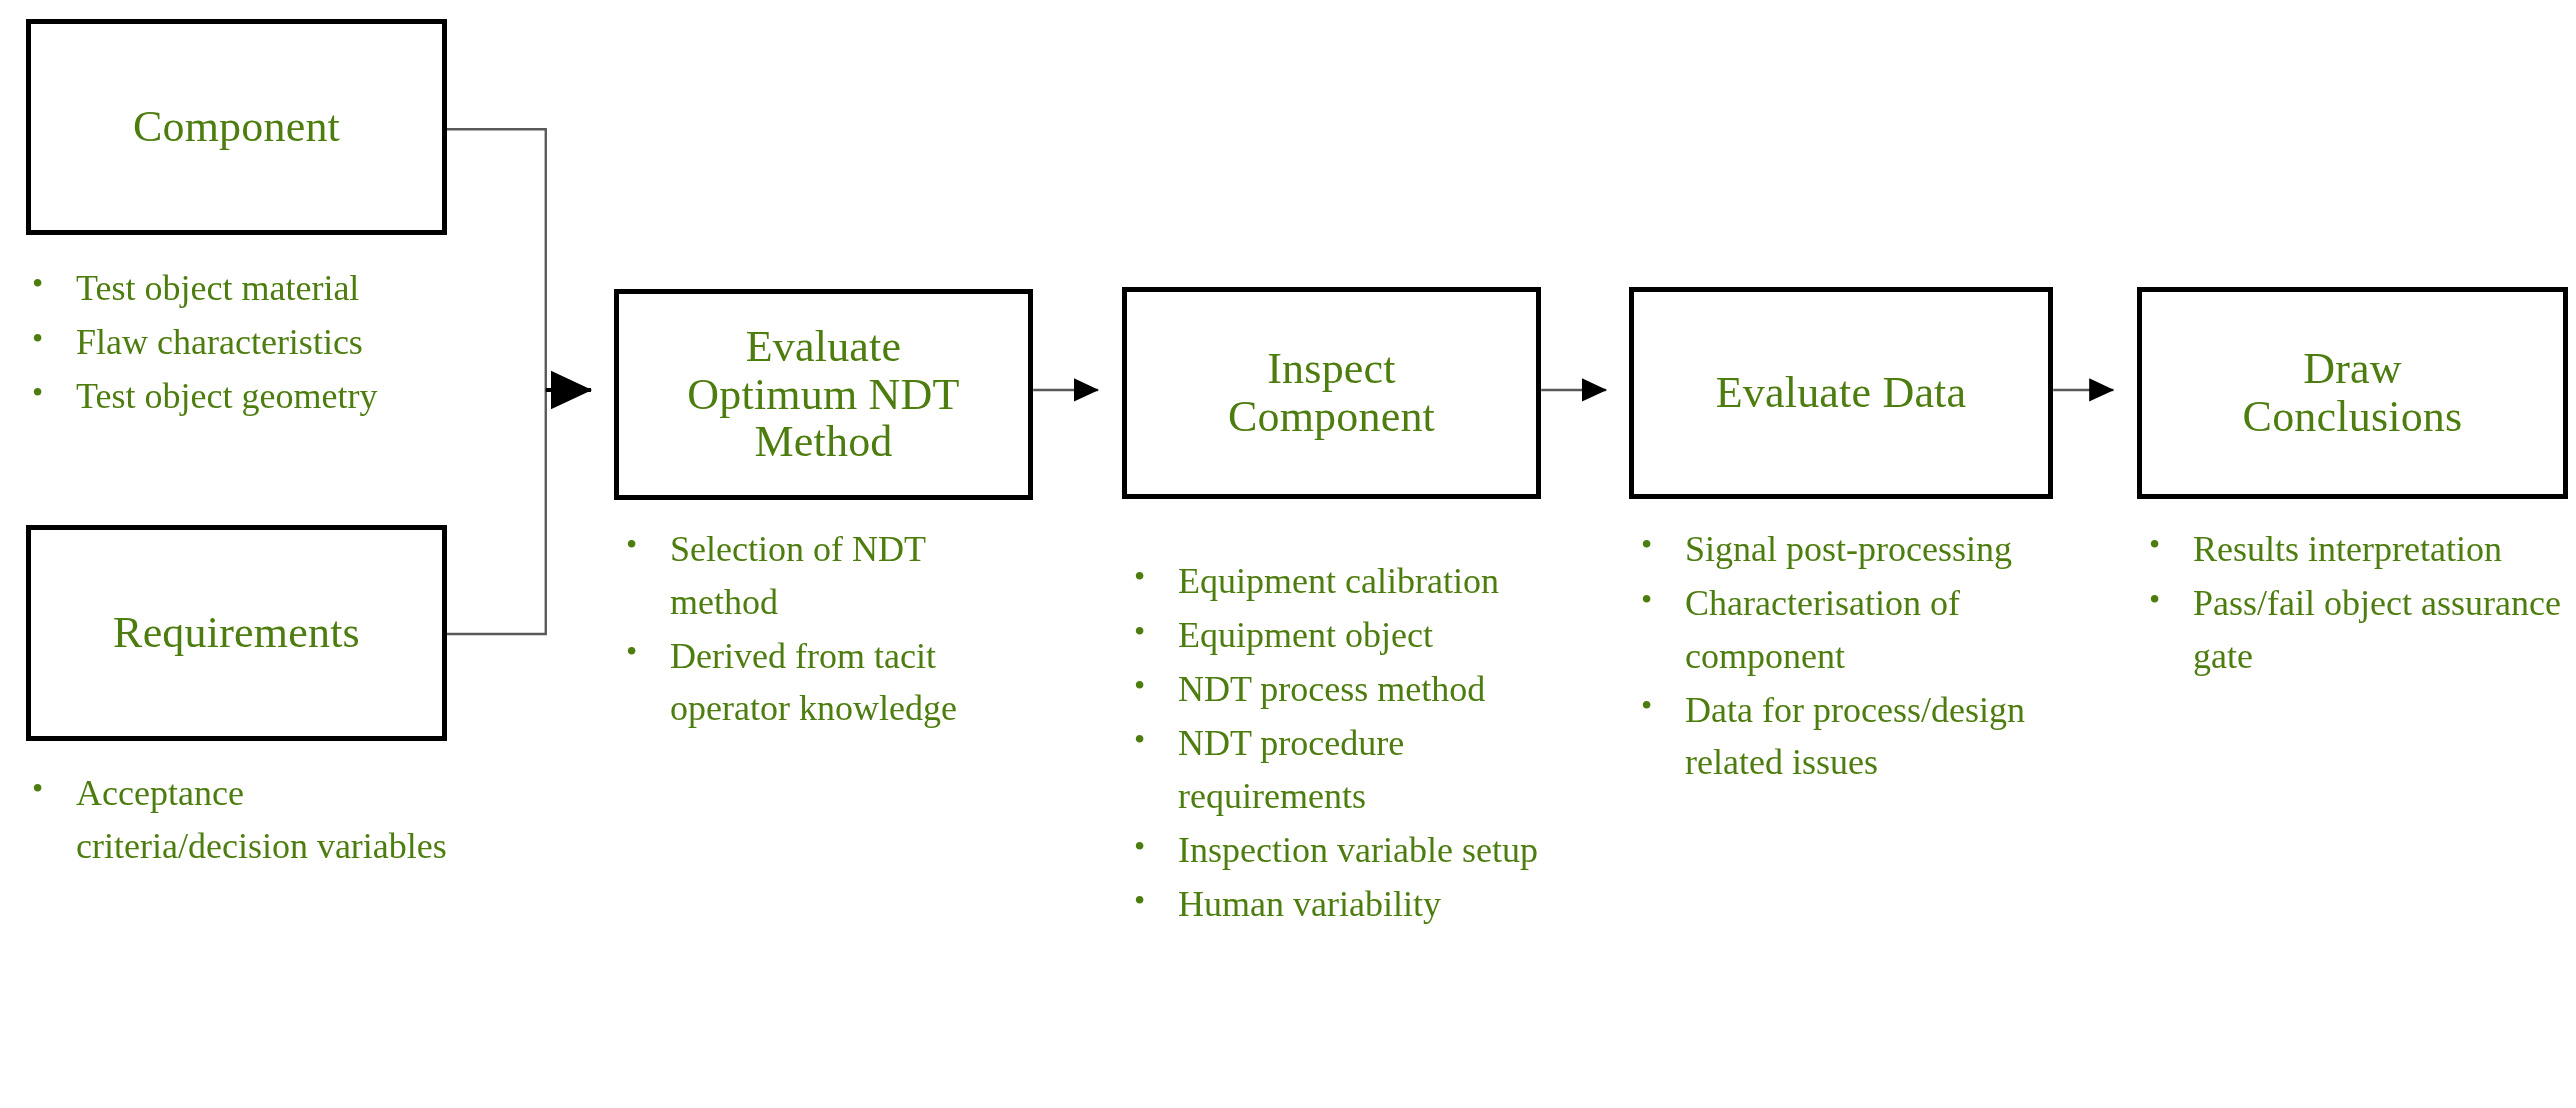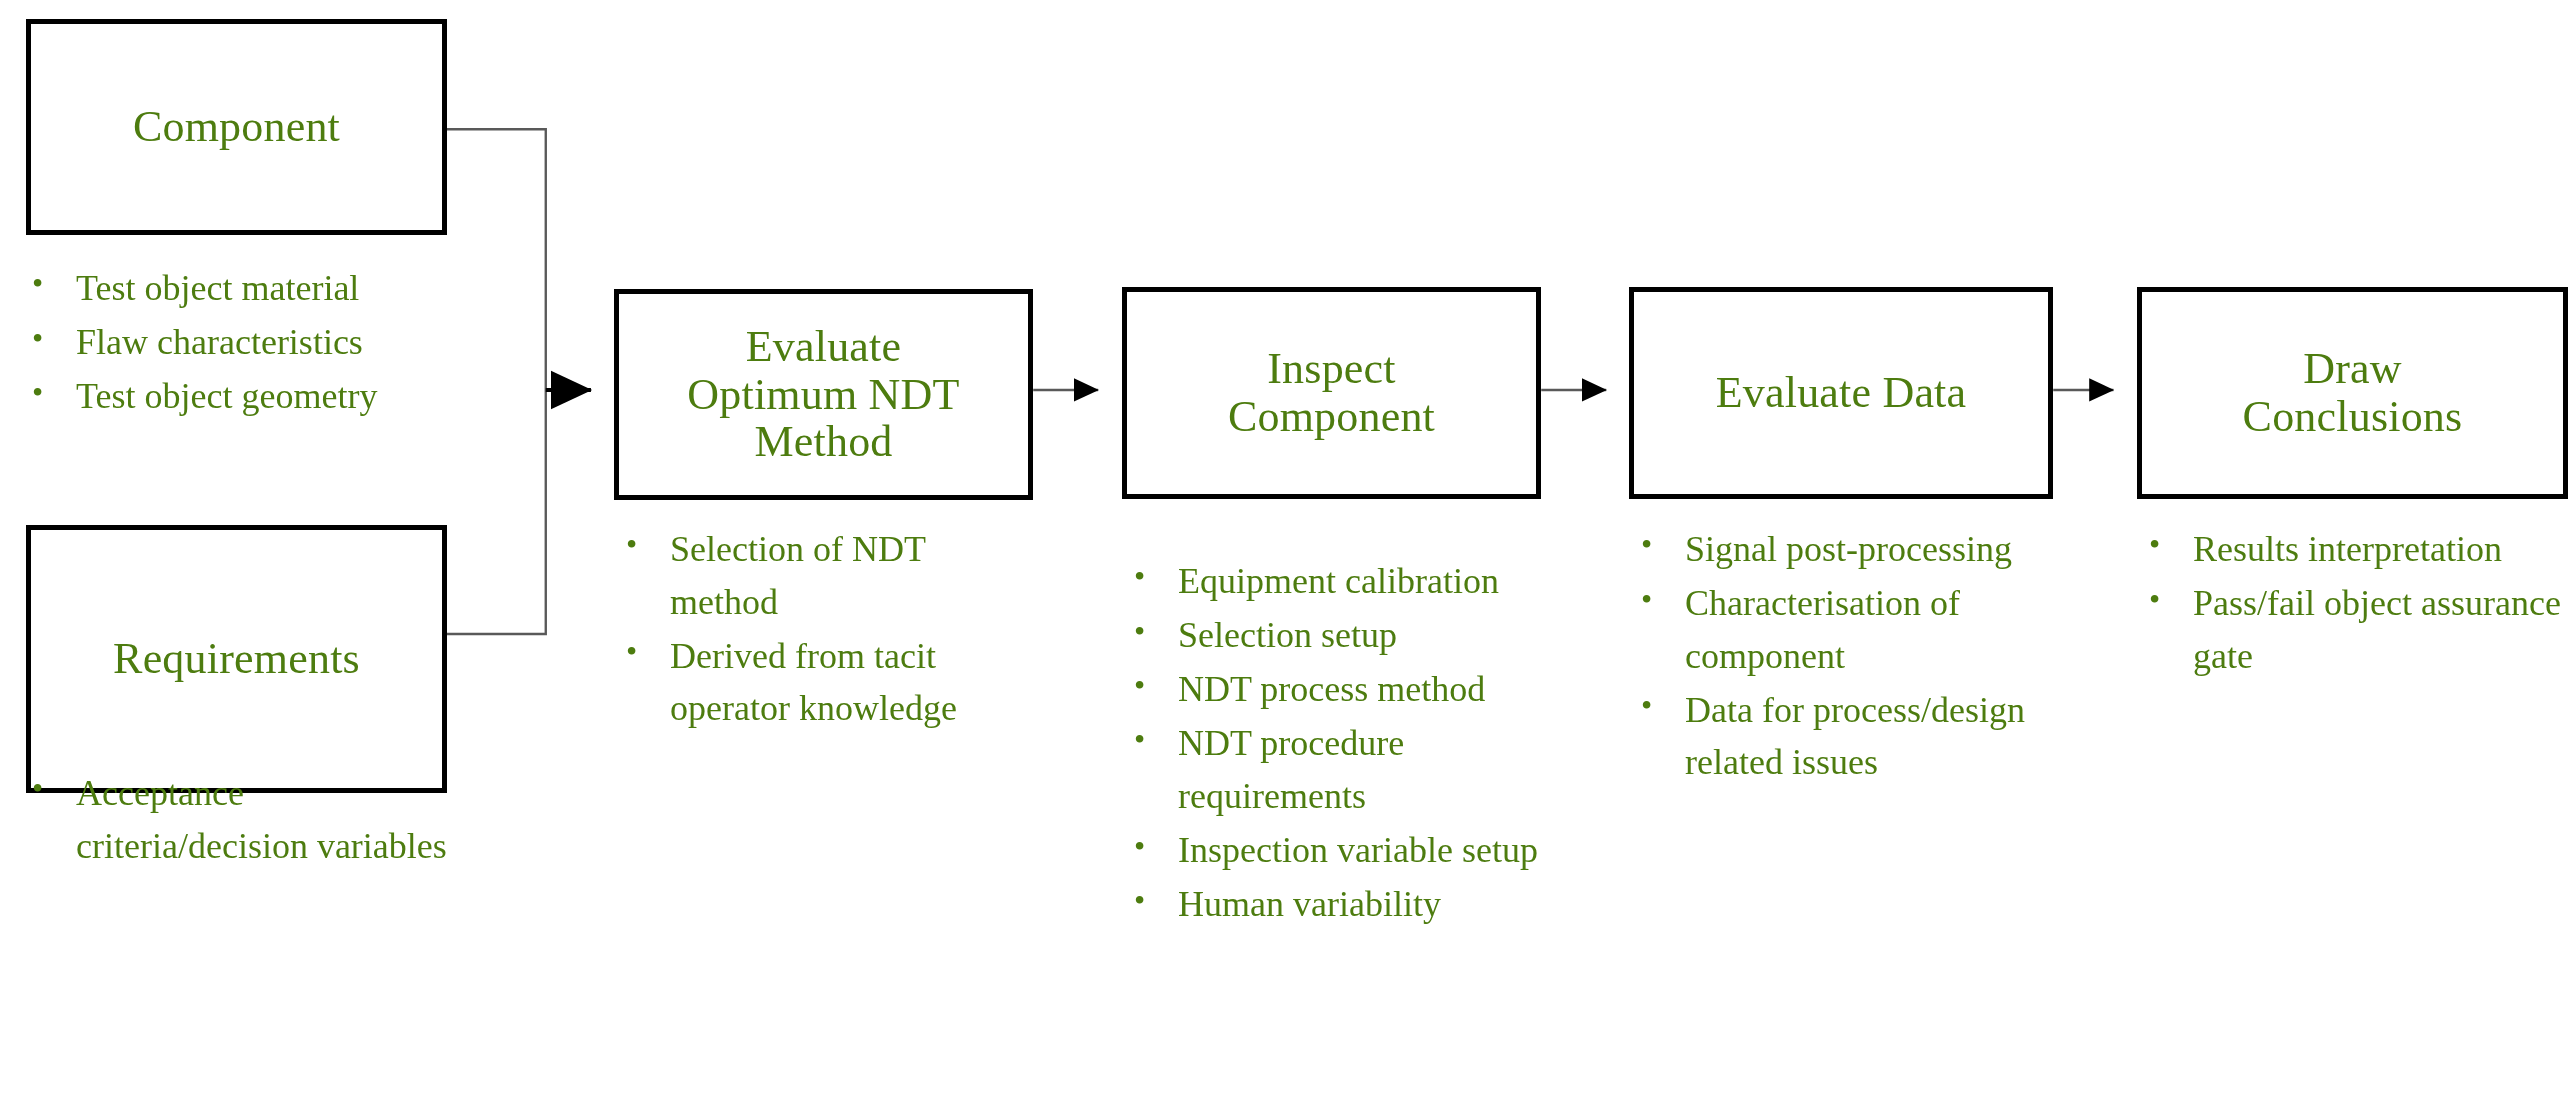--- a/index.html
+++ b/index.html
@@ -64,21 +64,21 @@
     content: "\2022";
     position: absolute;
     left: 8px;
     top: -1.6px;
     font-size: 32px;
     line-height: 1.46;
   }
 
   
   #box-component   { left: 26px;   top: 19px;  width: 421px; height: 216px; }
-  #box-requirements{ left: 26px;   top: 525px; width: 421px; height: 268px; align-items: center; }
+  #box-requirements{ left: 26px;   top: 525px; width: 421px; height: 216px; align-items: center; }
   #box-evaluate-ndt{ left: 614px;  top: 289px; width: 419px; height: 211px; }
   #box-inspect     { left: 1122px; top: 287px; width: 419px; height: 212px; }
   #box-evaluate-data{left: 1629px; top: 287px; width: 424px; height: 212px; }
   #box-draw        { left: 2137px; top: 287px; width: 431px; height: 212px; }
 
   #list-component     { left: 24px;   top: 262px; width: 492px; }
   #list-requirements  { left: 24px;   top: 767px; width: 444px; }
   #list-evaluate-ndt  { left: 618px;  top: 523px; width: 412px; }
   #list-inspect       { left: 1126px; top: 523px; width: 412px; margin-top: 32px; }
   #list-evaluate-data { left: 1633px; top: 523px; width: 420px; }
@@ -147,21 +147,21 @@
       <li class="bullet-item">Acceptance criteria/decision variables</li>
     </ul>
 
   <ul class="bullet-list" id="list-evaluate-ndt">
       <li class="bullet-item">Selection of NDT method</li>
       <li class="bullet-item">Derived from tacit operator knowledge</li>
     </ul>
 
   <ul class="bullet-list" id="list-inspect">
       <li class="bullet-item">Equipment calibration</li>
-      <li class="bullet-item">Selection setup</li>
+      <li class="bullet-item">Equipment object</li>
       <li class="bullet-item">NDT process method</li>
       <li class="bullet-item">NDT procedure requirements</li>
       <li class="bullet-item">Inspection variable setup</li>
       <li class="bullet-item">Human variability</li>
     </ul>
 
   <ul class="bullet-list" id="list-evaluate-data">
       <li class="bullet-item">Signal post-processing</li>
       <li class="bullet-item">Characterisation of component</li>
       <li class="bullet-item">Data for process/design related issues</li>

